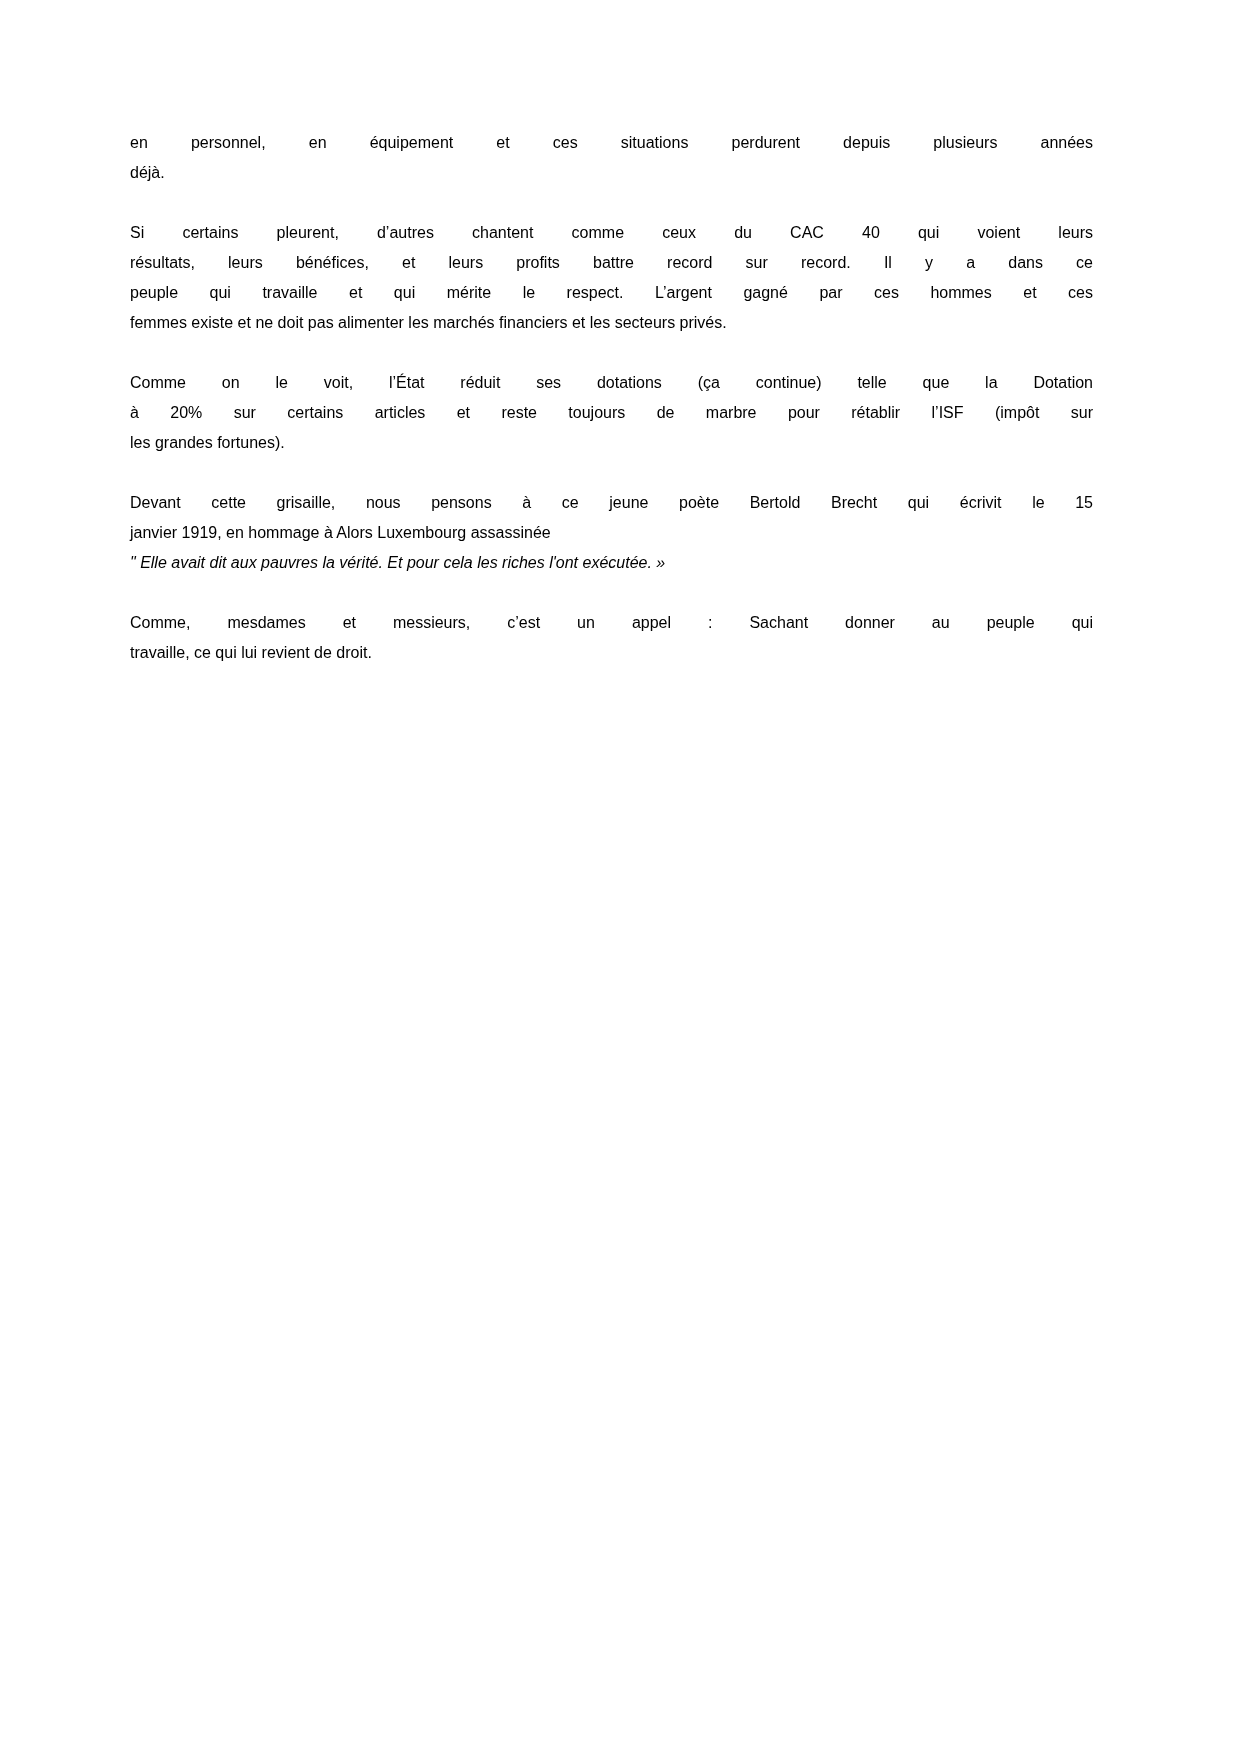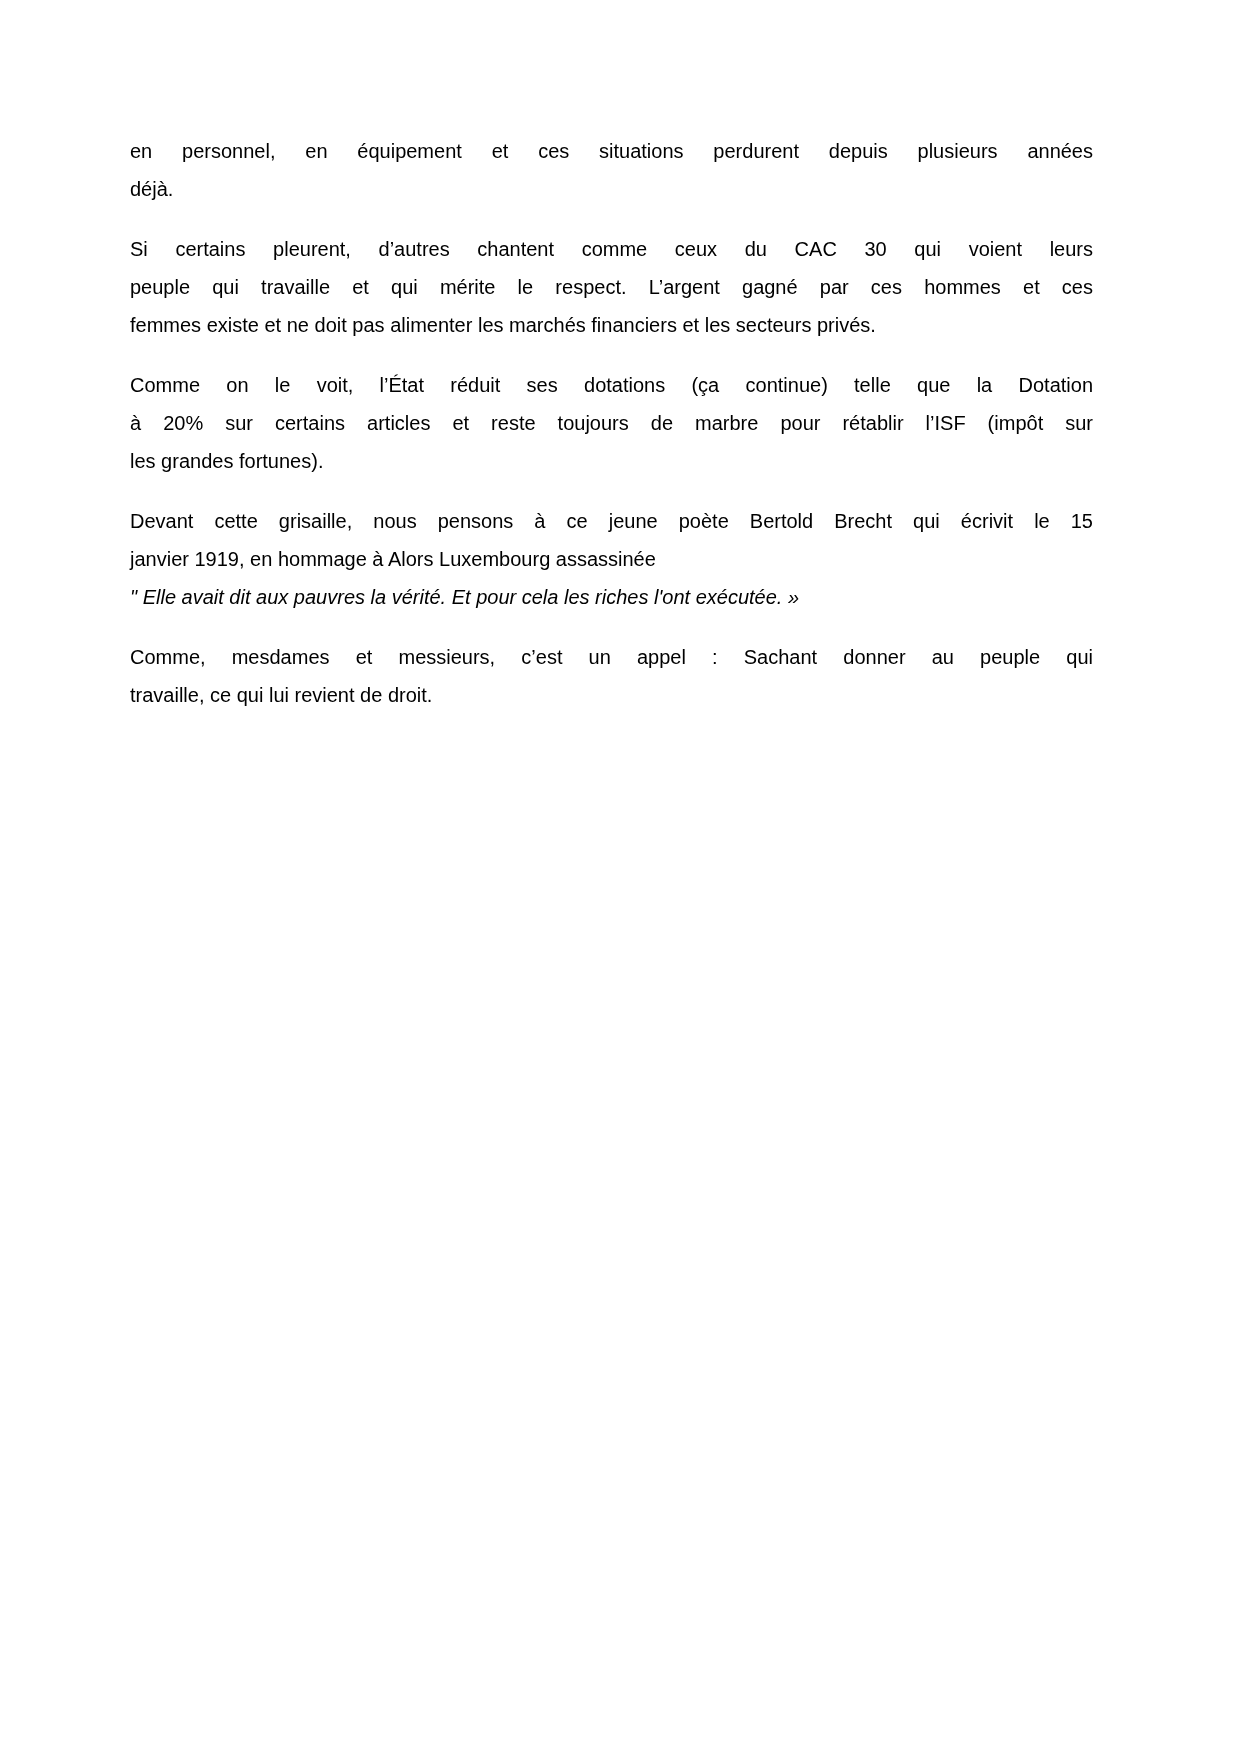--- a/index.html
+++ b/index.html
@@ -18,45 +18,45 @@
     box-sizing: border-box;
     width: 1240px;
     height: 1754px;
     padding: 128px 147px 0 130px;
     background: #ffffff;
   }
   .para {
     margin: 0 0 30px 0;
   }
   .line {
-    font-size: 20px;
+    font-size: 16px;
     line-height: 30px;
     letter-spacing: 0px;
-    margin-top: 8px;
   }
   .j {
     text-align: justify;
     text-align-last: justify;
   }
   .it {
     font-style: italic;
   }
 </style>
 </head>
 <body>
 
 <div class="page">
 
   <div class="para">
     <div class="line j">en personnel, en équipement et ces situations perdurent depuis plusieurs années</div>
     <div class="line">déjà.</div>
   </div>
 
   <div class="para">
-    <div class="line j">Si certains pleurent, d’autres chantent comme ceux du CAC 30 qui voient leurs</div>
+    <div class="line j">Si certains pleurent, d’autres chantent comme ceux du CAC 40 qui voient leurs</div>
+    <div class="line j">résultats, leurs bénéfices, et leurs profits battre record sur record. Il y a dans ce</div>
     <div class="line j">peuple qui travaille et qui mérite le respect. L’argent gagné par ces hommes et ces</div>
     <div class="line">femmes existe et ne doit pas alimenter les marchés financiers et les secteurs privés.</div>
   </div>
 
   <div class="para">
     <div class="line j">Comme on le voit, l’État réduit ses dotations (ça continue) telle que la Dotation</div>
     <div class="line j">à 20% sur certains articles et reste toujours de marbre pour rétablir l’ISF (impôt sur</div>
     <div class="line">les grandes fortunes).</div>
   </div>
 

